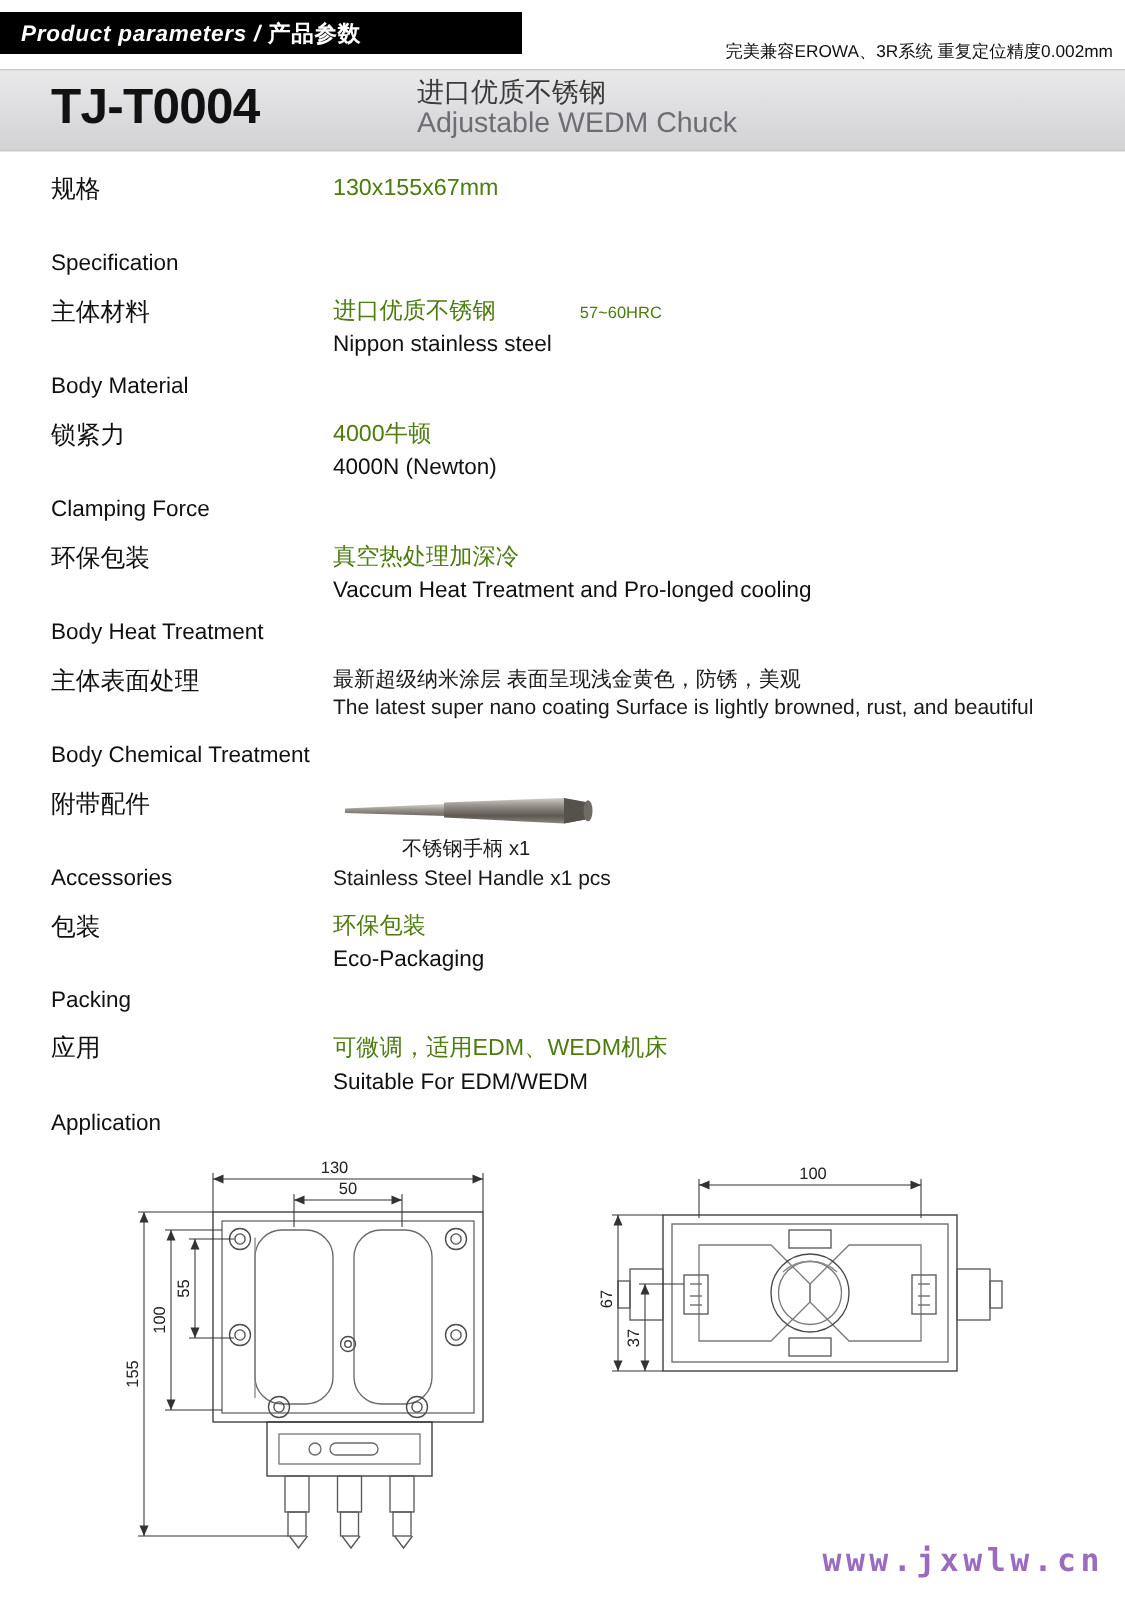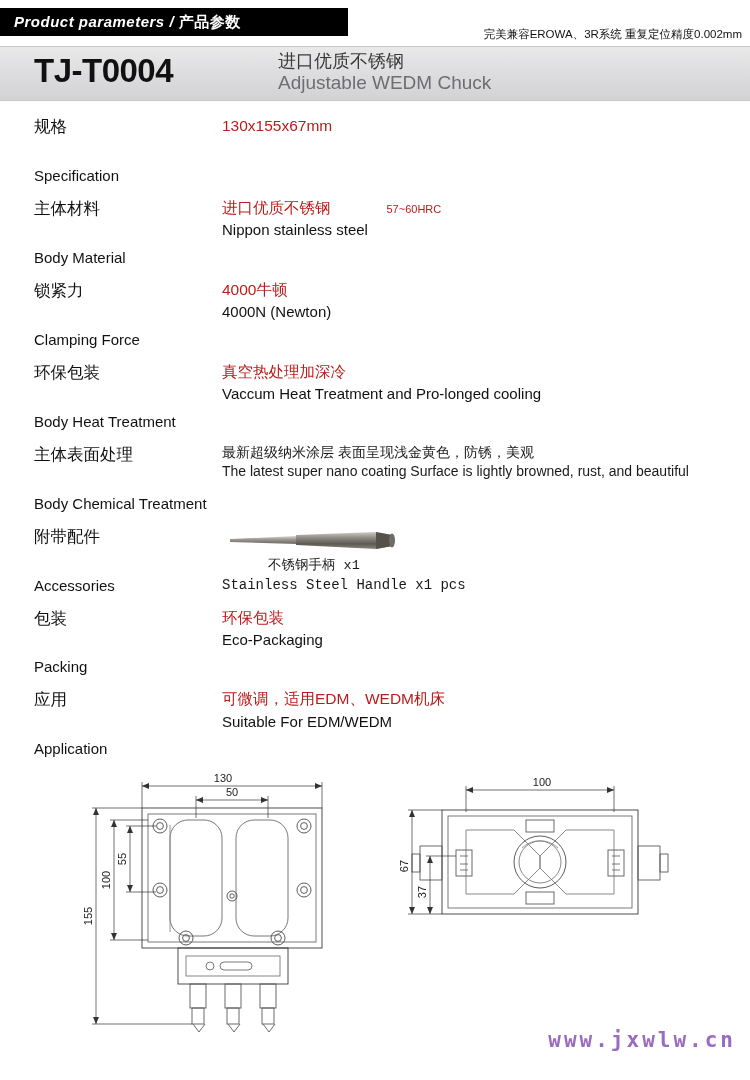--- a/index.html
+++ b/index.html
@@ -104,21 +104,21 @@
     color: #111;
     line-height: 1.4;
     margin-top: 26px;
   }
   .spec-value {
     flex: 1 1 auto;
     padding-right: 18px;
   }
   .val-cn {
     font-size: 15.5px;
-    color: #b91c1c;
+    color: #4d7c0f;
     line-height: 1.45;
   }
   .val-en {
     font-size: 15px;
     color: #111;
     line-height: 1.4;
   }
   .val-extra {
     display: inline-block;
     margin-left: 56px;
@@ -127,21 +127,21 @@
   .val-small-cn {
     font-size: 14px;
     line-height: 1.4;
   }
   .val-small-en {
     font-size: 14px;
     line-height: 1.35;
   }
 
   
-  .acc-wrap { padding-top: 2px; font-family: Liberation Mono, monospace; }
+  .acc-wrap { padding-top: 2px; }
   .handle-svg { display: block; margin-left: 4px; }
   .acc-cap-cn { font-size: 13.5px; margin-left: 46px; line-height: 1.4; }
   .acc-cap-en { font-size: 14px; line-height: 1.35; }
 
   
   .drawings {
     position: relative;
     height: 300px;
     margin-top: 6px;
   }

